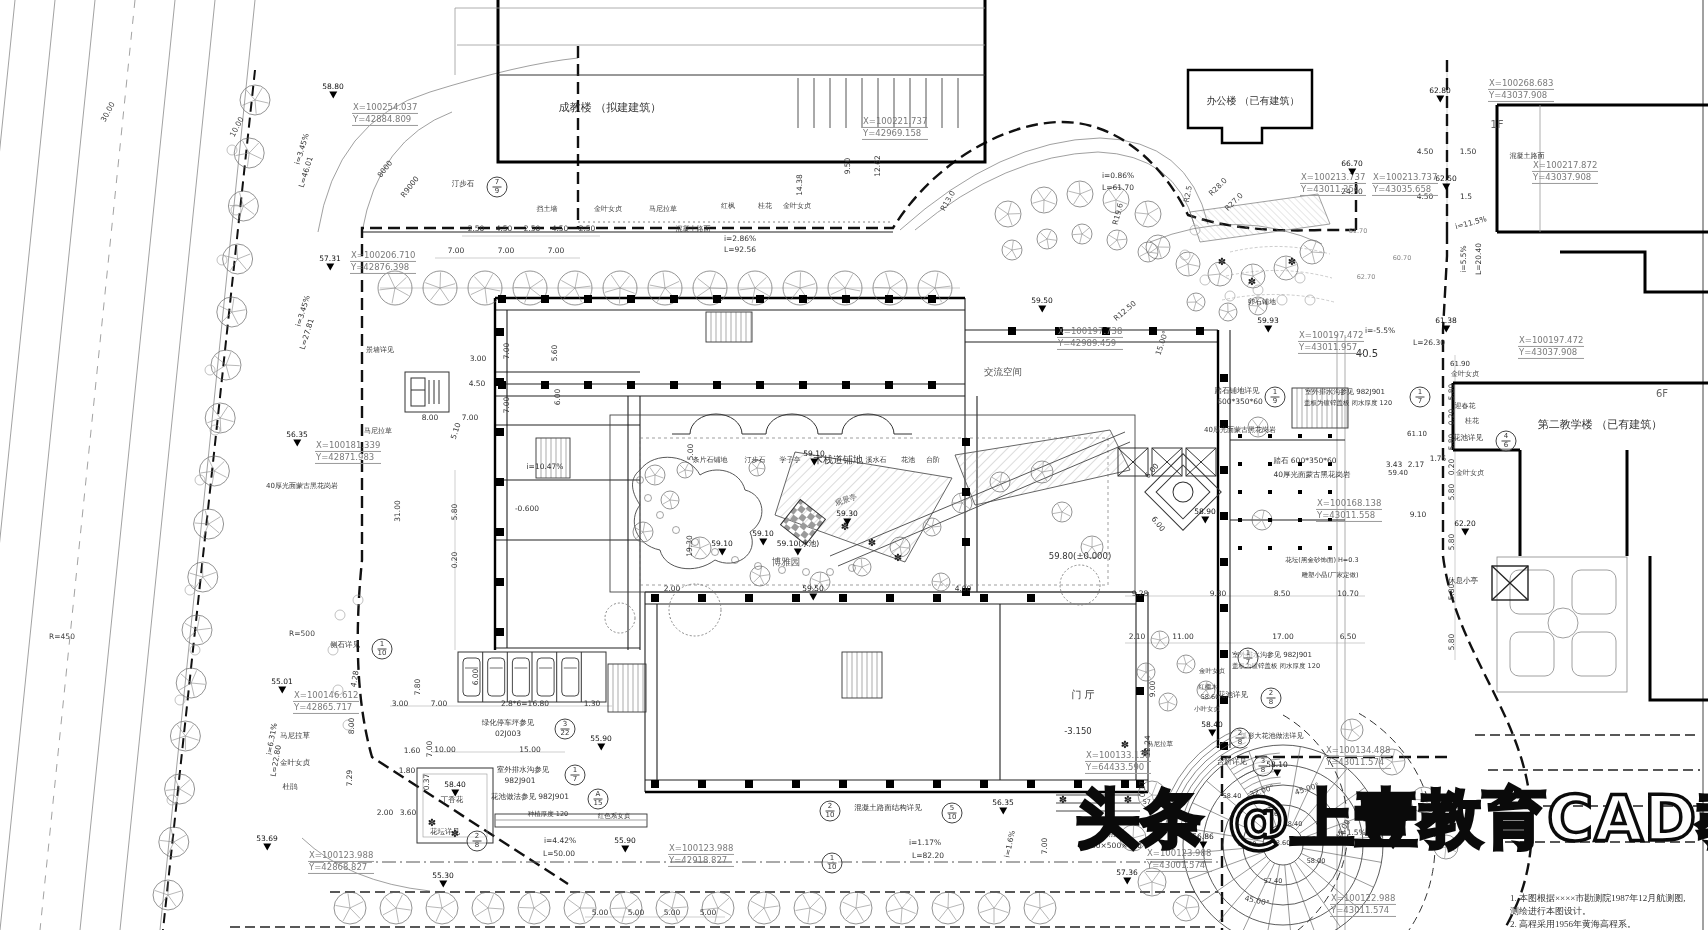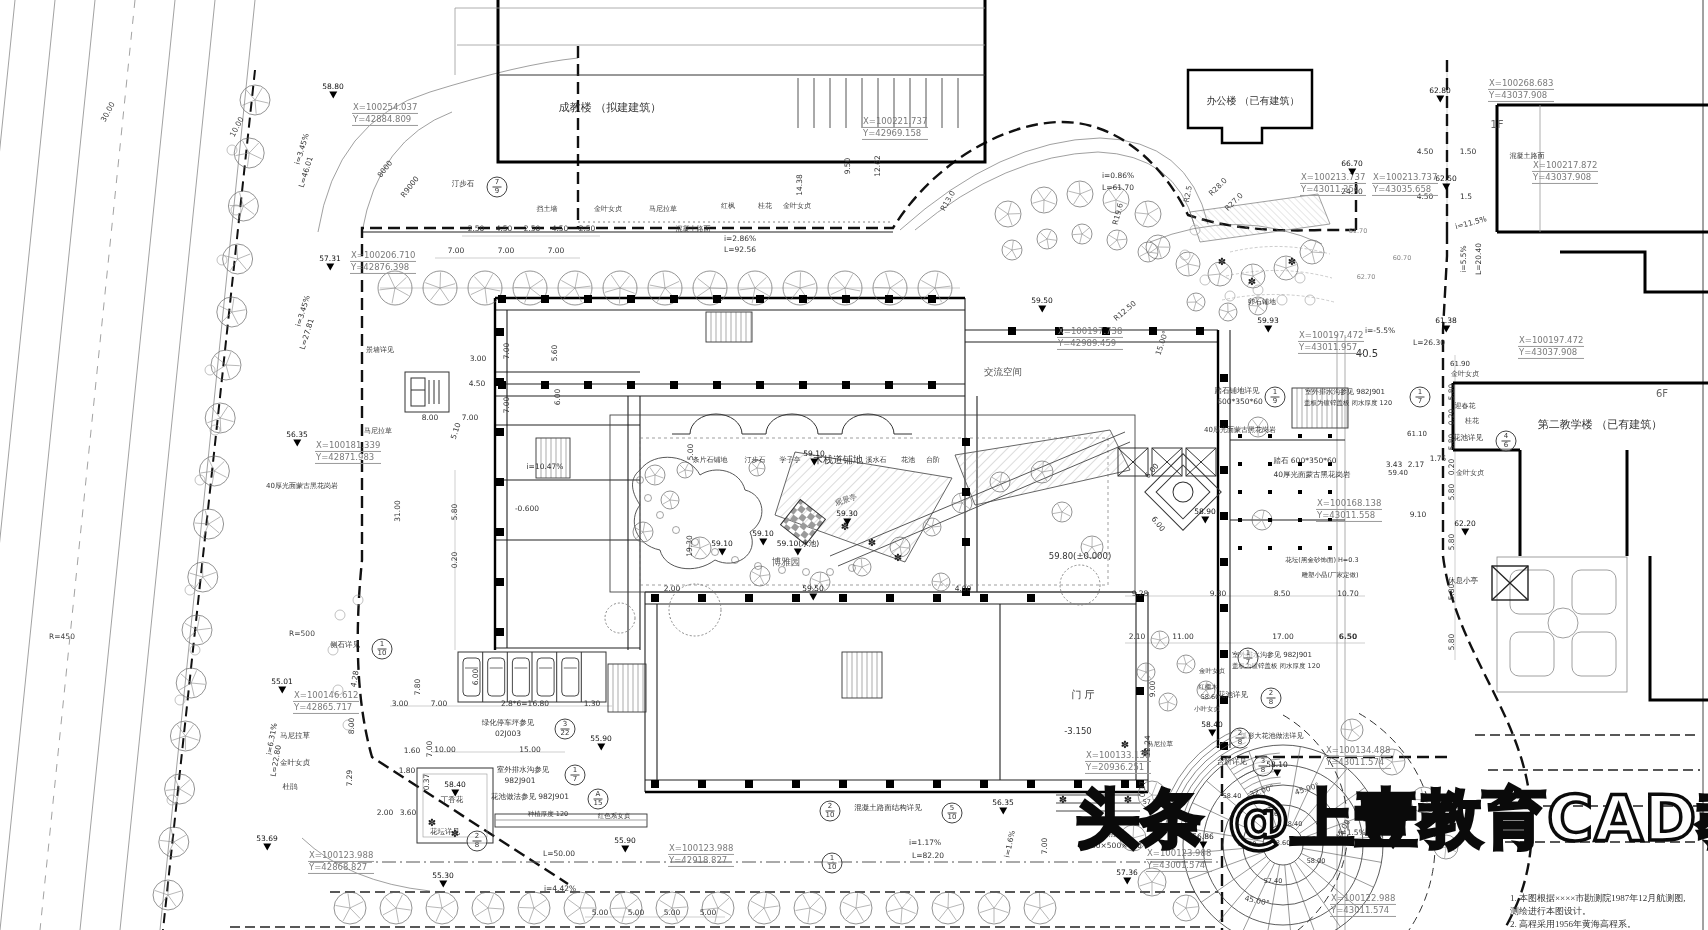--- a/index.html
+++ b/index.html
@@ -1161,21 +1161,21 @@
       <div class="lbl" style="left: 1416px; top: 465px; font-size: 7.5px; color: rgb(51, 51, 51); transform: translate(-50%, -50%);">2.17</div>
       <div class="lbl" style="left: 1438px; top: 459px; font-size: 7.5px; color: rgb(51, 51, 51); transform: translate(-50%, -50%);">1.75</div>
       <div class="lbl" style="left: 1418px; top: 515px; font-size: 7.5px; color: rgb(51, 51, 51); transform: translate(-50%, -50%);">9.10</div>
       <div class="lbl" style="left: 1140px; top: 594px; font-size: 7.5px; color: rgb(51, 51, 51); transform: translate(-50%, -50%);">9.28</div>
       <div class="lbl" style="left: 1218px; top: 594px; font-size: 7.5px; color: rgb(51, 51, 51); transform: translate(-50%, -50%);">9.80</div>
       <div class="lbl" style="left: 1282px; top: 594px; font-size: 7.5px; color: rgb(51, 51, 51); transform: translate(-50%, -50%);">8.50</div>
       <div class="lbl" style="left: 1348px; top: 594px; font-size: 7.5px; color: rgb(51, 51, 51); transform: translate(-50%, -50%);">10.70</div>
       <div class="lbl" style="left: 1137px; top: 637px; font-size: 7.5px; color: rgb(51, 51, 51); transform: translate(-50%, -50%);">2.10</div>
       <div class="lbl" style="left: 1183px; top: 637px; font-size: 7.5px; color: rgb(51, 51, 51); transform: translate(-50%, -50%);">11.00</div>
       <div class="lbl" style="left: 1283px; top: 637px; font-size: 7.5px; color: rgb(51, 51, 51); transform: translate(-50%, -50%);">17.00</div>
-      <div class="lbl" style="left: 1348px; top: 637px; font-size: 7.5px; color: rgb(51, 51, 51); transform: translate(-50%, -50%); font-weight: bold;">6.50</div>
+      <div class="lbl" style="left: 1348px; top: 637px; font-size: 7.5px; color: rgb(51, 51, 51); transform: translate(-50%, -50%);">6.50</div>
       <div class="lbl" style="left: 1153px; top: 689px; font-size: 7.5px; color: rgb(51, 51, 51); transform: translate(-50%, -50%) rotate(-90deg);">9.00</div>
       <div class="lbl" style="left: 1148px; top: 746px; font-size: 7.5px; color: rgb(51, 51, 51); transform: translate(-50%, -50%) rotate(-90deg);">12.24</div>
       <div class="lbl" style="left: 1143px; top: 789px; font-size: 7.5px; color: rgb(51, 51, 51); transform: translate(-50%, -50%) rotate(-90deg);">0.37</div>
       <div class="lbl" style="left: 691px; top: 452px; font-size: 7.5px; color: rgb(51, 51, 51); transform: translate(-50%, -50%) rotate(-90deg);">5.00</div>
       <div class="lbl" style="left: 690px; top: 546px; font-size: 7.5px; color: rgb(51, 51, 51); transform: translate(-50%, -50%) rotate(-90deg);">19.30</div>
       <div class="lbl" style="left: 672px; top: 589px; font-size: 7.5px; color: rgb(51, 51, 51); transform: translate(-50%, -50%);">2.00</div>
       <div class="lbl" style="left: 963px; top: 589px; font-size: 7.5px; color: rgb(51, 51, 51); transform: translate(-50%, -50%);">4.00</div>
       <div class="lbl" style="left: 398px; top: 511px; font-size: 7.5px; color: rgb(51, 51, 51); transform: translate(-50%, -50%) rotate(-90deg);">31.00</div>
       <div class="lbl" style="left: 527px; top: 509px; font-size: 7.5px; color: rgb(51, 51, 51); transform: translate(-50%, -50%);">-0.600</div>
       <div class="lbl" style="left: 478px; top: 359px; font-size: 7.5px; color: rgb(51, 51, 51); transform: translate(-50%, -50%);">3.00</div>
@@ -1221,21 +1221,21 @@
       <div class="lbl" style="left: 276px; top: 761px; font-size: 7.5px; color: rgb(51, 51, 51); transform: translate(-50%, -50%) rotate(-80deg);">L=22.80</div>
       <div class="lbl" style="left: 1118px; top: 176px; font-size: 7.5px; color: rgb(51, 51, 51); transform: translate(-50%, -50%);">i=0.86%</div>
       <div class="lbl" style="left: 1118px; top: 188px; font-size: 7.5px; color: rgb(51, 51, 51); transform: translate(-50%, -50%);">L=61.70</div>
       <div class="lbl" style="left: 740px; top: 239px; font-size: 7.5px; color: rgb(51, 51, 51); transform: translate(-50%, -50%);">i=2.86%</div>
       <div class="lbl" style="left: 740px; top: 250px; font-size: 7.5px; color: rgb(51, 51, 51); transform: translate(-50%, -50%);">L=92.56</div>
       <div class="lbl" style="left: 1471px; top: 223px; font-size: 7.5px; color: rgb(51, 51, 51); transform: translate(-50%, -50%) rotate(-15deg);">i=11.5%</div>
       <div class="lbl" style="left: 1464px; top: 259px; font-size: 7.5px; color: rgb(51, 51, 51); transform: translate(-50%, -50%) rotate(-90deg);">i=5.5%</div>
       <div class="lbl" style="left: 1479px; top: 259px; font-size: 7.5px; color: rgb(51, 51, 51); transform: translate(-50%, -50%) rotate(-90deg);">L=20.40</div>
       <div class="lbl" style="left: 1380px; top: 331px; font-size: 7.5px; color: rgb(51, 51, 51); transform: translate(-50%, -50%);">i=-5.5%</div>
       <div class="lbl" style="left: 1384px; top: 343px; font-size: 7.5px; color: rgb(51, 51, 51); transform: translate(-50%, -50%); margin-left: 45px;">L=26.30</div>
-      <div class="lbl" style="left: 560px; top: 841px; font-size: 7.5px; color: rgb(51, 51, 51); transform: translate(-50%, -50%); margin-top: 48px;">i=4.42%</div>
+      <div class="lbl" style="left: 560px; top: 841px; font-size: 7.5px; color: rgb(51, 51, 51); transform: translate(-50%, -50%);">i=4.42%</div>
       <div class="lbl" style="left: 559px; top: 854px; font-size: 7.5px; color: rgb(51, 51, 51); transform: translate(-50%, -50%);">L=50.00</div>
       <div class="lbl" style="left: 925px; top: 843px; font-size: 7.5px; color: rgb(51, 51, 51); transform: translate(-50%, -50%);">i=1.17%</div>
       <div class="lbl" style="left: 928px; top: 856px; font-size: 7.5px; color: rgb(51, 51, 51); transform: translate(-50%, -50%);">L=82.20</div>
       <div class="lbl" style="left: 1010px; top: 844px; font-size: 7.5px; color: rgb(51, 51, 51); transform: translate(-50%, -50%) rotate(-78deg);">i=1.6%</div>
       <div class="lbl" style="left: 1352px; top: 833px; font-size: 7.5px; color: rgb(51, 51, 51); transform: translate(-50%, -50%);">i=1.5%</div>
       <div class="lbl" style="left: 545px; top: 467px; font-size: 7.5px; color: rgb(51, 51, 51); transform: translate(-50%, -50%);">i=10.47%</div>
       <div class="lbl" style="left: 410px; top: 187px; font-size: 7.5px; color: rgb(68, 68, 68); transform: translate(-50%, -50%) rotate(-52deg);">R9000</div>
       <div class="lbl" style="left: 385px; top: 169px; font-size: 7.5px; color: rgb(68, 68, 68); transform: translate(-50%, -50%) rotate(-52deg);">8000</div>
       <div class="lbl" style="left: 948px; top: 201px; font-size: 7.5px; color: rgb(68, 68, 68); transform: translate(-50%, -50%) rotate(-60deg);">R13.0</div>
       <div class="lbl" style="left: 1118px; top: 214px; font-size: 7.5px; color: rgb(68, 68, 68); transform: translate(-50%, -50%) rotate(-75deg);">R19.6</div>
@@ -1317,21 +1317,21 @@
       <div class="coord" style="left: 1325px; top: 757px;">
         <span>X=100134.488</span>
         <span>Y=43011.574</span>
       </div>
       <div class="coord" style="left: 1330px; top: 905px;">
         <span>X=100122.988</span>
         <span>Y=43011.574</span>
       </div>
       <div class="coord" style="left: 1085px; top: 762px;">
         <span>X=100133.138</span>
-        <span>Y=20936.251</span>
+        <span>Y=64433.590</span>
       </div>
       <div class="spot" style="left: 333px; top: 98px;">
         <span class="v">58.80</span>
         <span class="t"></span>
       </div>
       <div class="spot" style="left: 330px; top: 270px;">
         <span class="v">57.31</span>
         <span class="t"></span>
       </div>
       <div class="spot" style="left: 1440px; top: 102px;">

